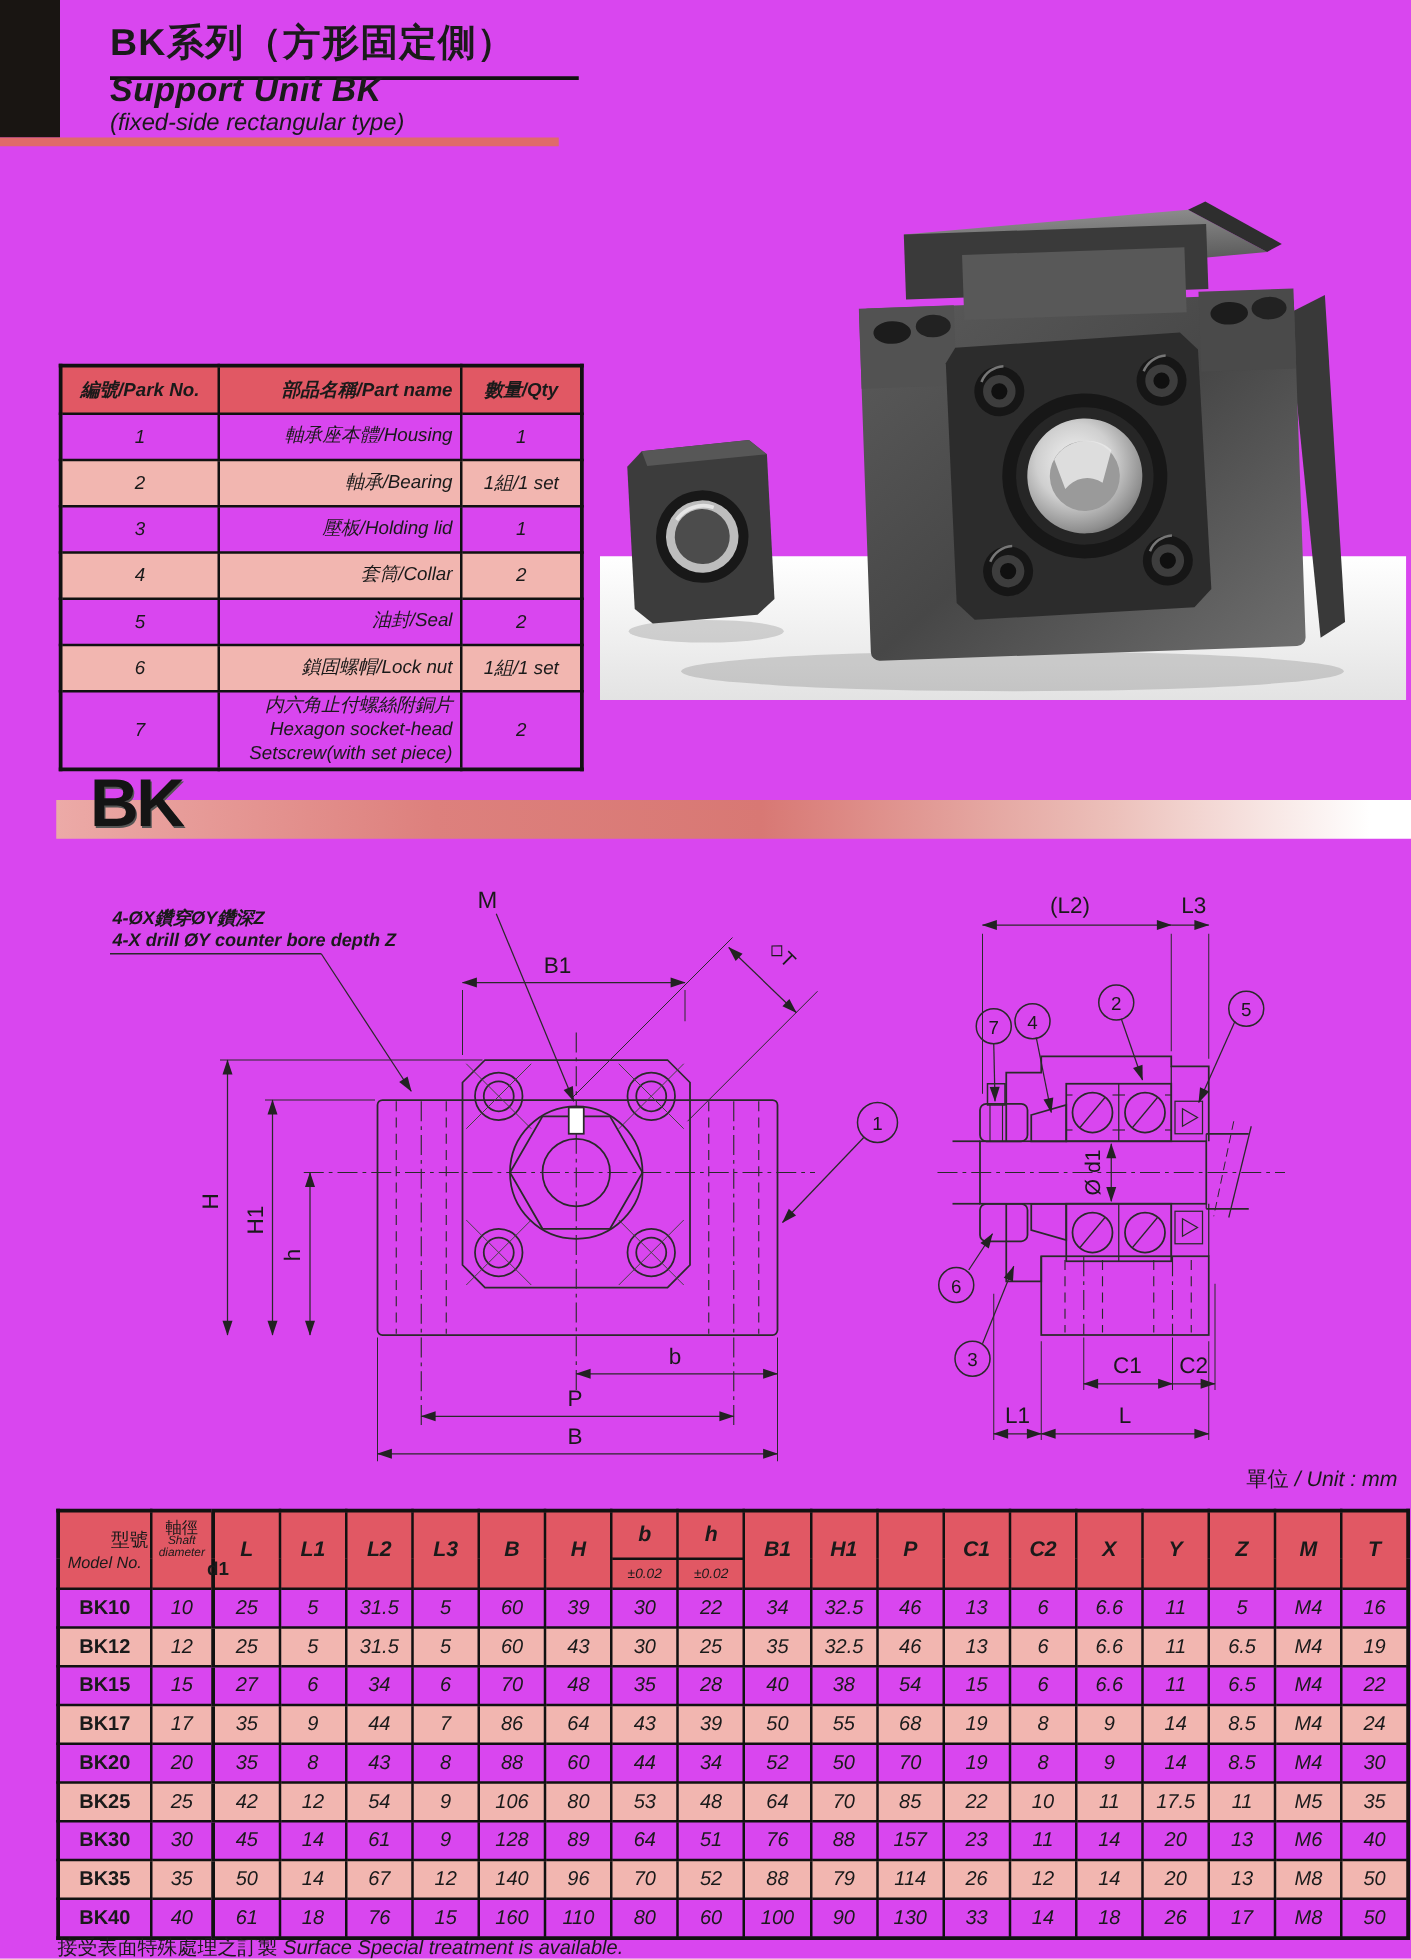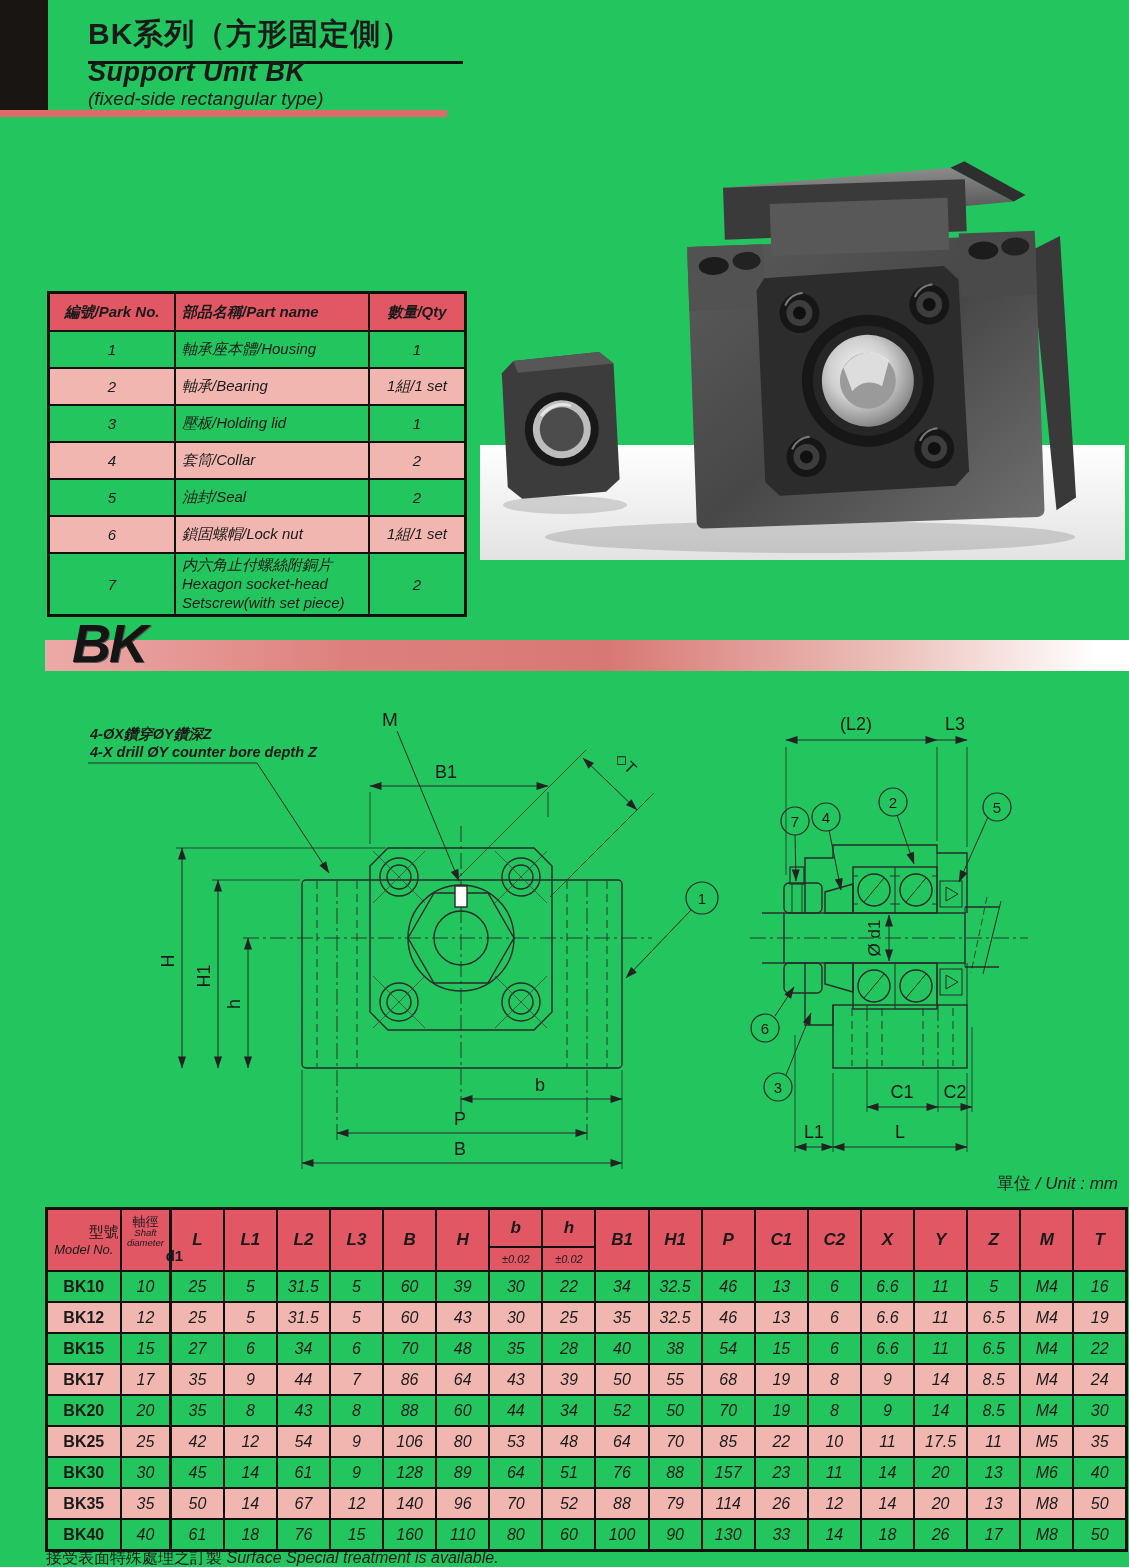--- a/index.html
+++ b/index.html
@@ -1,40 +1,40 @@
 <!DOCTYPE html>
 <html><head>
 <meta charset="utf-8">
 <style>
   html,body{margin:0;padding:0;background:#fff;}
-  .page{position:relative;width:1129px;height:1567px;background:#22c55e;overflow:hidden;
+  .page{position:relative;width:1129px;height:1567px;background:#d946ef;overflow:hidden;
         font-family:"Liberation Sans","DejaVu Sans",sans-serif;color:#1a1a1a;}
   
   .corner-box{position:absolute;left:0;top:0;width:48px;height:110px;background:#191512;}
   .accent-line{position:absolute;left:0;top:110px;width:447px;height:7px;background:#e06a6a;}
   .title-cjk{position:absolute;left:88px;top:14px;width:375px;font-size:30px;font-weight:bold;
              letter-spacing:1px;border-bottom:3px solid #111;padding-bottom:6px;}
   .title-en{position:absolute;left:88px;top:57px;font-size:27px;font-style:italic;font-weight:600;letter-spacing:0.5px;}
   .title-en2{position:absolute;left:88px;top:88px;font-size:19px;font-style:italic;font-weight:500;}
   
   .parts-table{position:absolute;left:47px;top:291px;width:390px;border-collapse:collapse;
                table-layout:fixed;font-size:15px;}
   .parts-table th,.parts-table td{border:2px solid #111;padding:2px 6px;margin-left:42px;}
   .parts-table{border:3px solid #111;}
   .parts-table th{background:#e15864;font-style:italic;font-weight:bold;height:32px;}
   .parts-table td{height:31px;font-style:italic;}
   .parts-table tr.pink td{background:#f2b6b0;}
   .pt-no{text-align:center;width:112px;}
-  .pt-name{text-align:left;width:180px;}
+  .pt-name{text-align:right;width:180px;}
   .pt-name div{line-height:1.25;}
   .pt-qty{text-align:center;width:82px;}
   
   .bk-band{position:absolute;left:45px;top:640px;width:1084px;height:31px;
            background:linear-gradient(90deg,#ecaaa7 0%,#dd807d 28%,#d87874 52%,#ecc0ba 78%,#ffffff 97%);}
-  .bk-big{position:absolute;left:72px;top:612px;font-size:54px;font-weight:900;font-style:italic;
+  .bk-big{position:absolute;left:72px;top:612px;font-size:54px;font-weight:900;
           letter-spacing:-2px;color:#141414;text-shadow:1px 1px 0 #555;}
   
   .drawing{position:absolute;left:50px;top:695px;}
   .unit-note{position:absolute;left:860px;top:1172px;width:258px;text-align:right;font-size:17px;}
   .unit-note .en{font-style:italic;}
   
   .dim-table{position:absolute;left:45px;top:1207px;width:1083px;border-collapse:collapse;
              table-layout:fixed;text-align:center;border:3px solid #111;}
   .dim-table th,.dim-table td{border:2px solid #111;padding:0;}
   .dim-table thead th{background:#e15864;}

